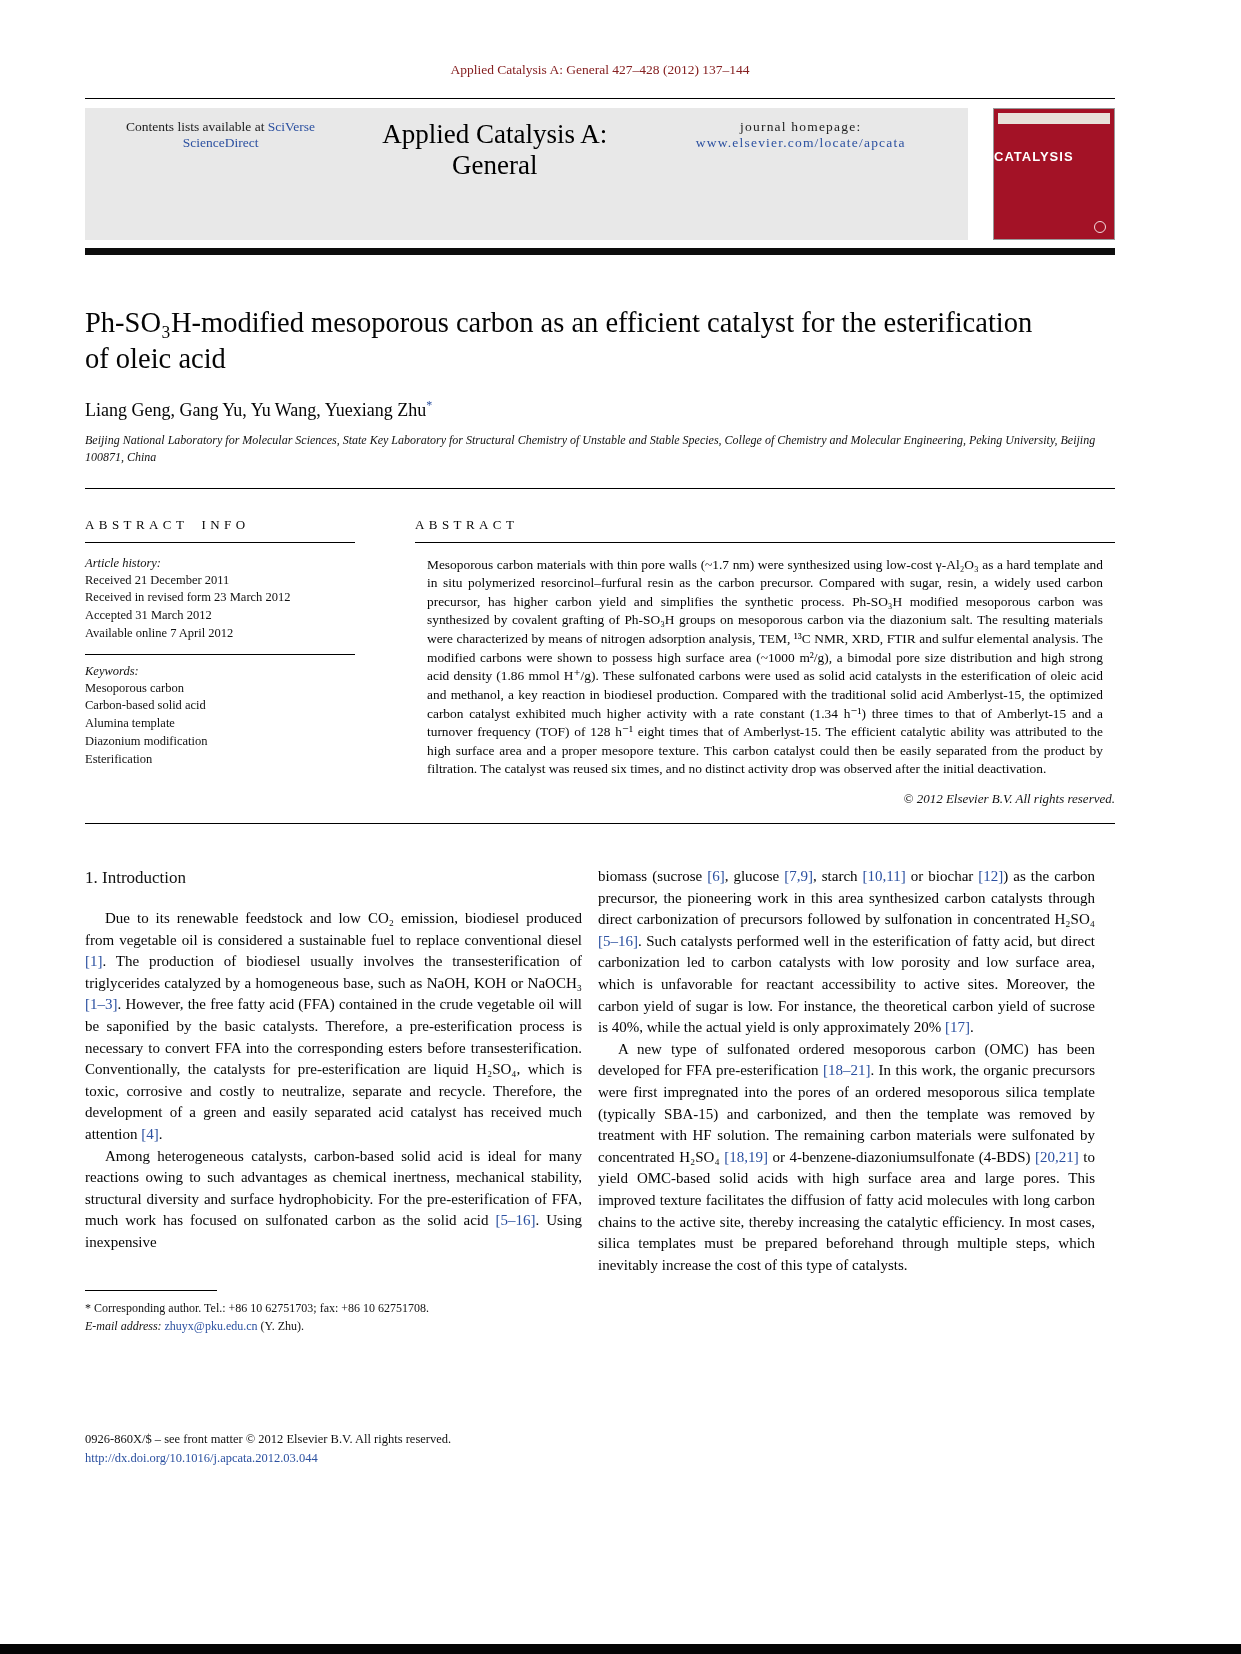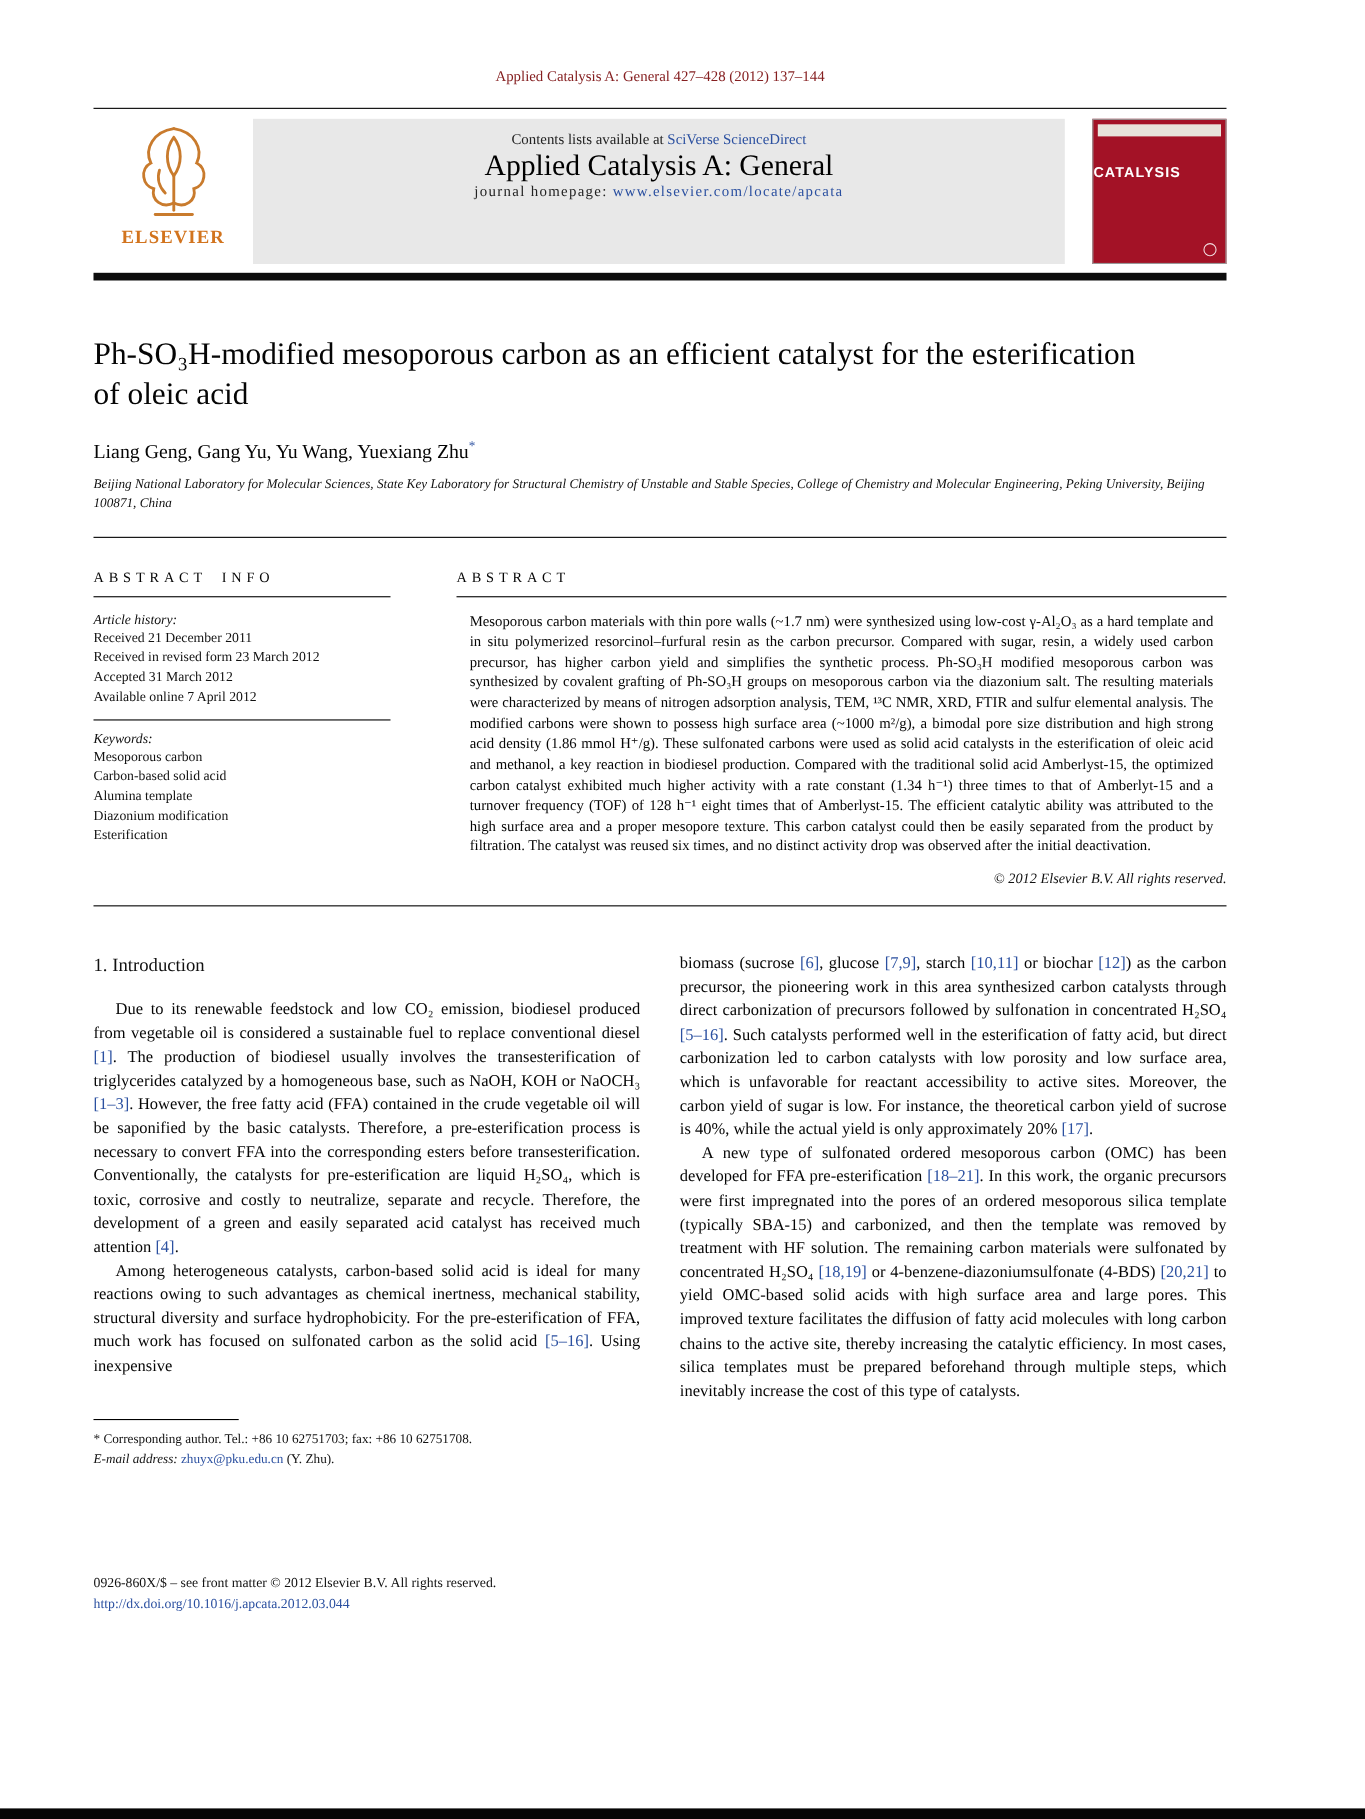--- a/index.html
+++ b/index.html
@@ -35,22 +35,22 @@
     font-weight: bold;
     letter-spacing: 1px;
     color: var(--elsevier-orange, #d2741e);
   }
   .banner {
     flex: 1;
     margin-right: 25px;
     background: var(--banner-gray, #e8e8e8);
     text-align: center;
     display: flex;
-    flex-direction: column;
-    justify-content: flex-start;
+    flex-direction: row;
+    justify-content: flex-end;
     padding: 11px 10px 9px;
   }
   .contents-line, .homepage-line { font-size: 13.5px; color: #222; }
   .homepage-line { letter-spacing: 1.2px; }
   .journal-title { font-size: 27px; color: #000; }
   .link { color: var(--link-blue, #2b50a0); text-decoration: none; cursor: pointer; }
 
   .cover {
     width: 122px;
     height: 132px;
@@ -114,21 +114,21 @@
     margin: 12px;
     font-size: 13.4px;
     line-height: 1.39;
     text-align: justify;
     color: #050505;
   }
   .copyright { margin-top: 7px; text-align: right; font-size: 13px; font-style: italic; }
 
   .body-cols { display: flex; margin-top: 42px; min-height: 540px; }
   .col { width: 497px; }
-  .col + .col { margin-left: 36px; }
+  .col + .col { margin-left: 16px; }
   .sec-title { font-size: 17px; font-weight: normal; margin: 2px 0 20px; }
   .para {
     margin: 0;
     font-size: 15px;
     line-height: 1.44;
     text-align: justify;
     color: #050505;
   }
   .para.indent { text-indent: 20px; }
   .ref { color: var(--link-blue, #2b50a0); }
@@ -148,33 +148,20 @@
 </head>
 <body>
 
 <div class="page">
   <div class="content">
 
     <div class="citation">Applied Catalysis A: General 427–428 (2012) 137–144</div>
     <div class="rule top-rule"></div>
 
     <div class="masthead">
-      <div class="logo-col">
-        <svg width="78" height="92" viewBox="0 0 60 70">
-          <g fill="none" stroke="#c97b2d" stroke-width="2" stroke-linecap="round">
-            <path d="M30 5 C16 7 9 19 14 29 C6 33 8 45 16 47 C14 55 22 61 30 57"></path>
-            <path d="M30 5 C44 7 51 19 46 29 C54 33 52 45 44 47 C46 55 38 61 30 57"></path>
-            <path d="M30 11 C24 19 24 30 30 38 C36 30 36 19 30 11"></path>
-            <path d="M30 38 L30 62"></path>
-            <path d="M24 50 C20 46 18 40 20 34"></path>
-            <path d="M17 65 L43 65"></path>
-          </g>
-        </svg>
-        <div class="elsevier-word">ELSEVIER</div>
-      </div>
 
       <div class="banner">
         <div class="contents-line">
           <span>Contents lists available at </span><a class="link">SciVerse ScienceDirect</a>
         </div>
         <div class="journal-title">Applied Catalysis A: General</div>
         <div class="homepage-line">
           <span>journal homepage: </span><a class="link">www.elsevier.com/locate/apcata</a>
         </div>
       </div>

